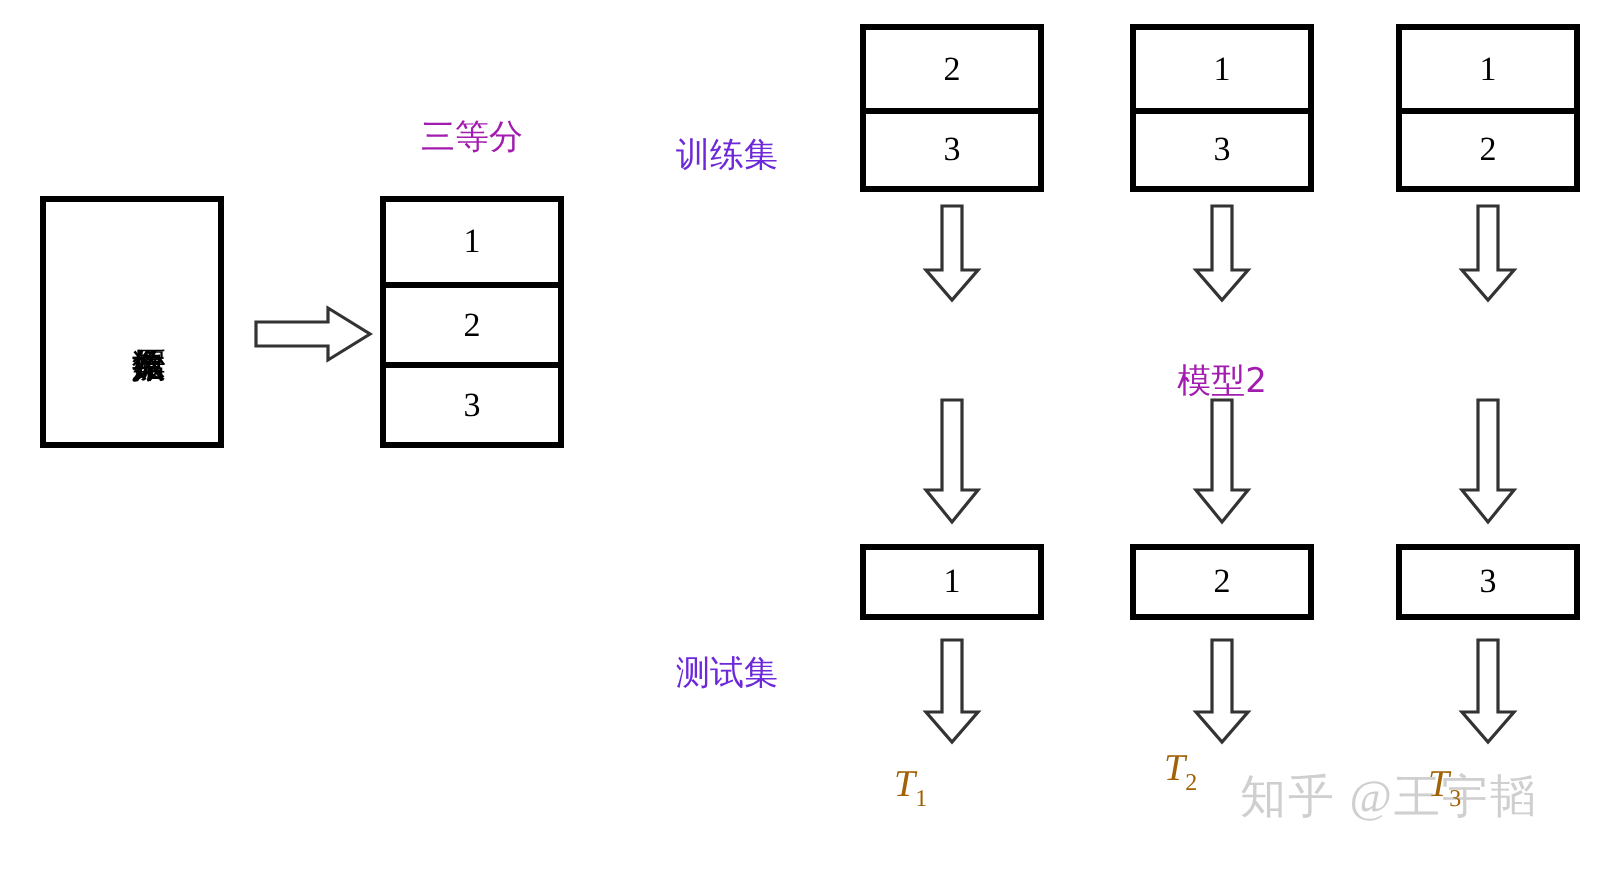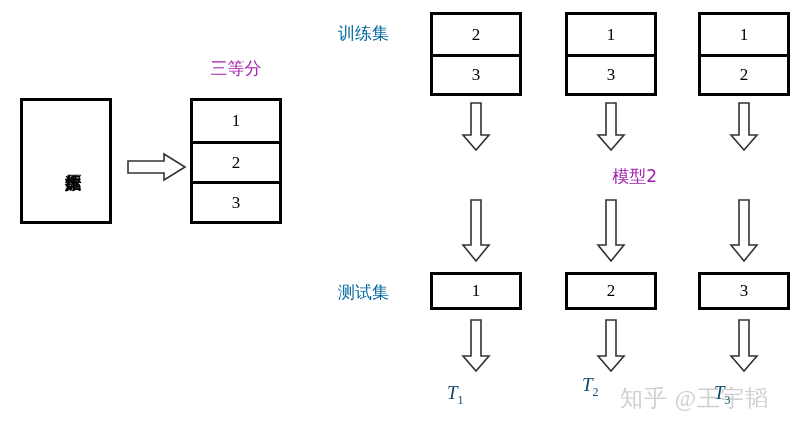--- a/index.html
+++ b/index.html
@@ -55,37 +55,38 @@
     line-height: 1.04;
     letter-spacing: 0px;
     color: #000;
   }
 
   
   .cjk-label {
     position: absolute;
     font-family: "DejaVu Sans", sans-serif;
     font-size: 17px;
-    color: #0369a1;
-    white-space: nowrap;
+    color: #6d28d9;
+    white-space: nowrap;
+    margin-top: 44px;
   }
   .caption {
     position: absolute;
     font-family: "DejaVu Sans", sans-serif;
     font-size: 17px;
     color: #a21caf;
     white-space: nowrap;
     text-align: center;
   }
   .tlabel {
     position: absolute;
     font-family: "Liberation Serif", "DejaVu Serif", serif;
     font-style: italic;
     font-size: 19px;
-    color: #0c4a6e;
+    color: #a16207;
     white-space: nowrap;
     text-align: center;
   }
   .tlabel sub {
     font-size: 12px;
     font-style: normal;
     vertical-align: sub;
   }
 
   
@@ -154,21 +155,21 @@
 
   <div class="box" style="left:565px; top:12px; width:92px; height:84px;">
     <div class="cell" style="height:39px;">1</div>
     <div class="cell divider-top" style="height:39px;">3</div>
   </div>
 
   <svg class="arrow" style="left:597px; top:103px;" width="28" height="48" viewBox="0 0 28 48">
     <polygon points="9,0 19,0 19,32 27,32 14,47 1,32 9,32" fill="#ffffff" stroke="#333333" stroke-width="1.6" stroke-linejoin="miter"></polygon>
   </svg>
 
-  <div class="caption" style="left:565px; top:165px; width:92px;text-align:right;">模型2</div>
+  <div class="caption" style="left:565px; top:179px; width:92px;">模型2</div>
 
   <svg class="arrow" style="left:597px; top:200px;" width="28" height="62" viewBox="0 0 28 62">
     <polygon points="9,0 19,0 19,45 27,45 14,61 1,45 9,45" fill="#ffffff" stroke="#333333" stroke-width="1.6" stroke-linejoin="miter"></polygon>
   </svg>
 
   <div class="box" style="left:565px; top:272px; width:92px; height:38px;">
     <div class="cell" style="height:100%;">2</div>
   </div>
 
   <svg class="arrow" style="left:597px; top:320px;" width="28" height="52" viewBox="0 0 28 52">

